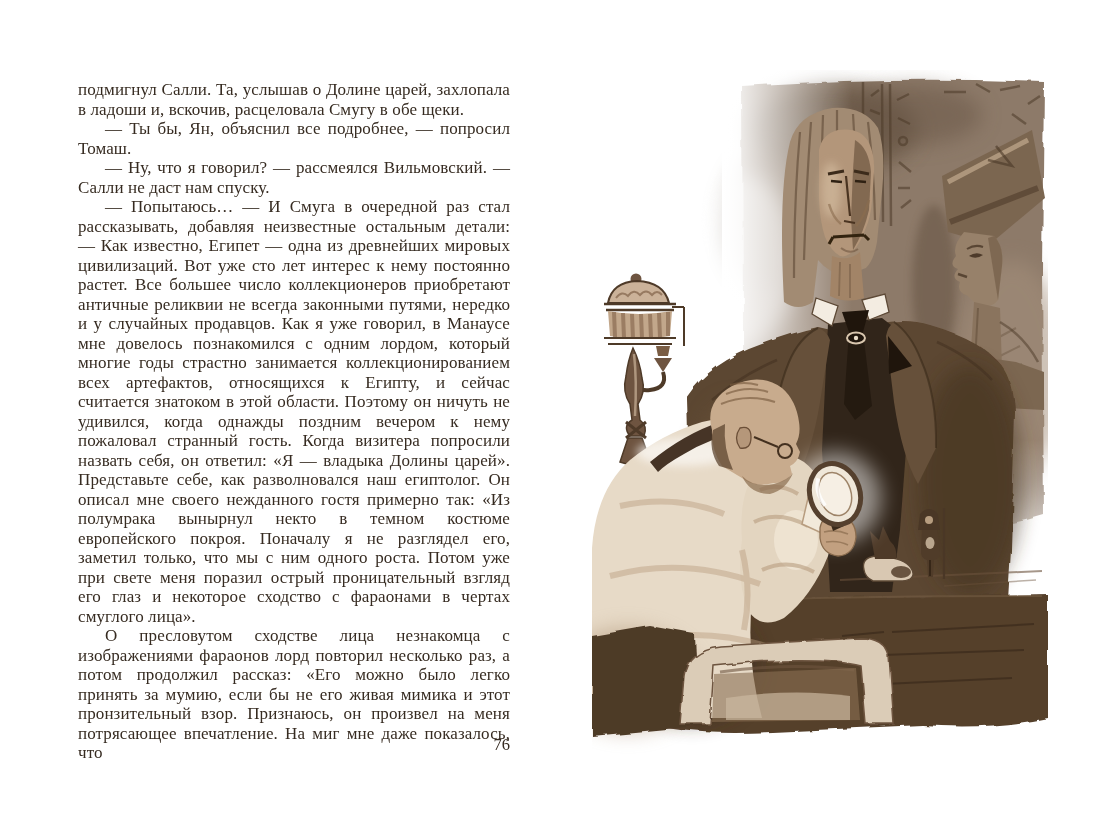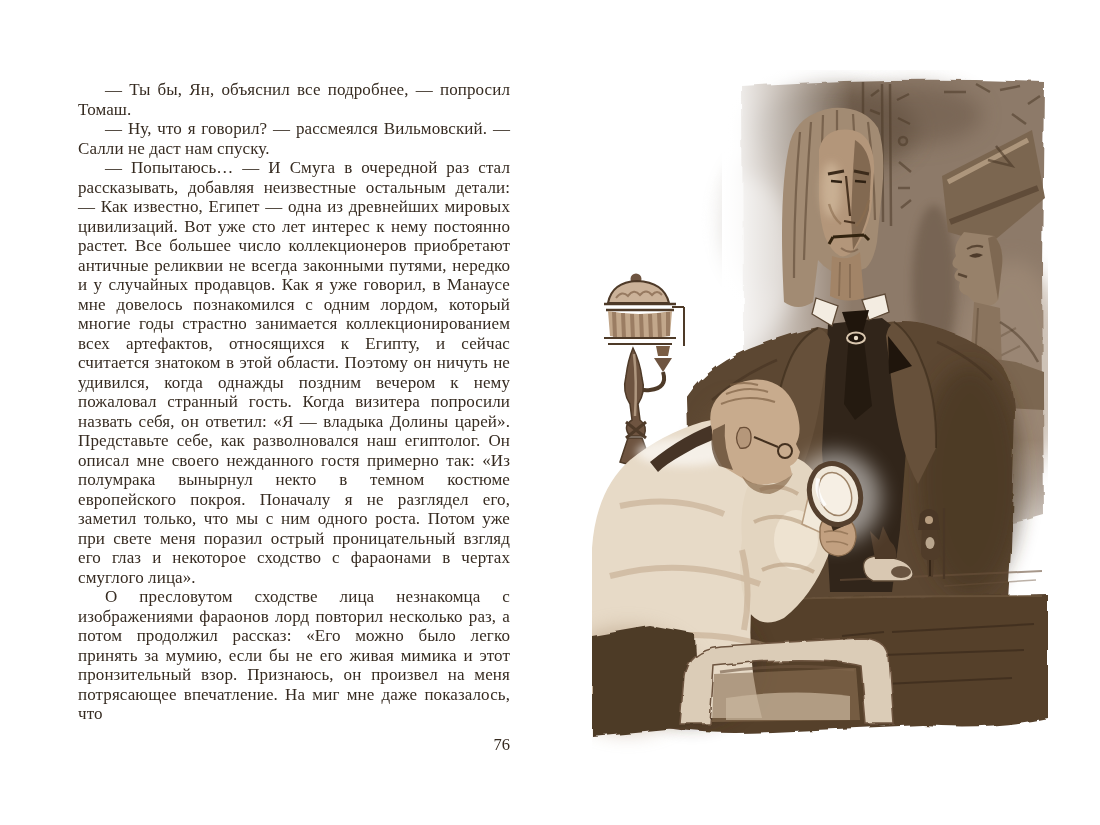--- a/index.html
+++ b/index.html
@@ -21,20 +21,21 @@
   }
   .illo{position:absolute;left:592px;top:70px;width:456px;height:700px;}
   .illo svg{width:100%;height:100%;display:block;}
 </style>
 </head>
 <body>
 
 <div class="book-page">
 
   <div class="text-col">
+    <p class="noindent">подмигнул Салли. Та, услышав о Долине царей, захлопала в ладоши и, вскочив, расцеловала Смугу в обе щеки.</p>
     <p>— Ты бы, Ян, объяснил все подробнее, — попросил Томаш.</p>
     <p>— Ну, что я говорил? — рассмеялся Вильмовский. — Салли не даст нам спуску.</p>
     <p>— Попытаюсь… — И Смуга в очередной раз стал рассказывать, добавляя неизвестные остальным детали: — Как известно, Египет — одна из древнейших мировых цивилизаций. Вот уже сто лет интерес к нему постоянно растет. Все большее число коллекционеров приобретают античные реликвии не всегда законными путями, нередко и у случайных продавцов. Как я уже говорил, в Манаусе мне довелось познакомился с одним лордом, который многие годы страстно занимается коллекционированием всех артефактов, относящихся к Египту, и сейчас считается знатоком в этой области. Поэтому он ничуть не удивился, когда однажды поздним вечером к нему пожаловал странный гость. Когда визитера попросили назвать себя, он ответил: «Я — владыка Долины царей». Представьте себе, как разволновался наш египтолог. Он описал мне своего нежданного гостя примерно так: «Из полумрака вынырнул некто в темном костюме европейского покроя. Поначалу я не разглядел его, заметил только, что мы с ним одного роста. Потом уже при свете меня поразил острый проницательный взгляд его глаз и некоторое сходство с фараонами в чертах смуглого лица».</p>
     <p>О пресловутом сходстве лица незнакомца с изображениями фараонов лорд повторил несколько раз, а потом продолжил рассказ: «Его можно было легко принять за мумию, если бы не его живая мимика и этот пронзительный взор. Признаюсь, он произвел на меня потрясающее впечатление. На миг мне даже показалось, что</p>
   </div>
 
   <div class="pageno">76</div>
 
   <div class="illo">
     <svg viewBox="0 0 456 700" xmlns="http://www.w3.org/2000/svg">

